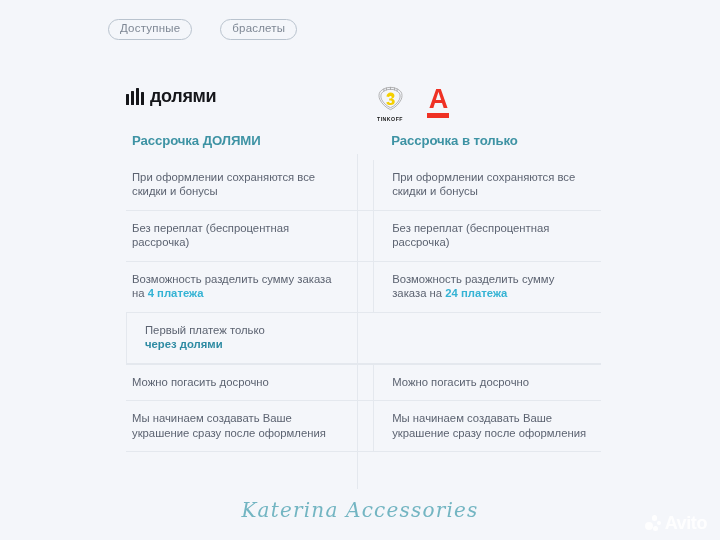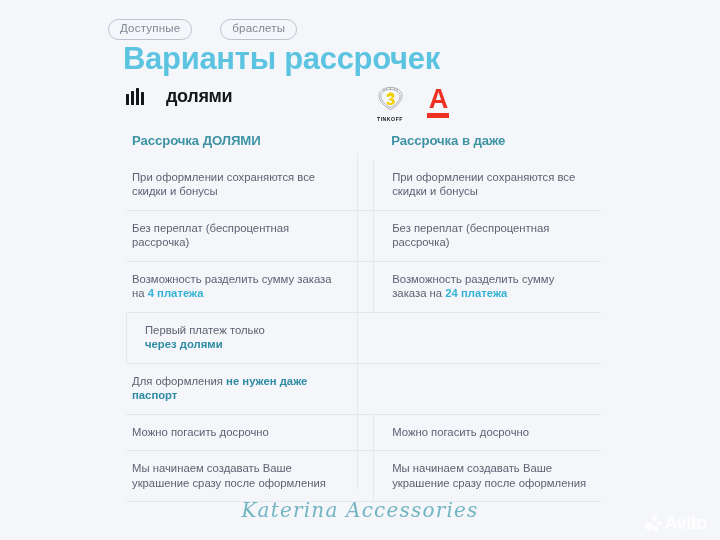--- a/index.html
+++ b/index.html
@@ -60,21 +60,21 @@
     top: 86px;
     width: 340px;
     height: 34px;
   }
   .dolyami-logo {
     position: absolute;
     left: 0;
     top: 2px;
     display: flex;
     align-items: flex-end;
-    gap: 22px;
+    gap: 6px;
   }
   .dolyami-bars {
     display: flex;
     align-items: flex-end;
     gap: 2.5px;
     height: 17px;
   }
   .dolyami-bars i {
     display: block;
     width: 2.6px;
@@ -233,21 +233,20 @@
 </head>
 <body>
 
 <div class="page">
 
   <div class="tags">
     <div class="tag">Доступные</div>
     <div class="tag">браслеты</div>
   </div>
 
-  <div class="title">Варианты рассрочек</div>
 
   <div class="logos">
 
     <div class="dolyami-logo">
       <span class="dolyami-bars">
         <i></i>
           <i></i>
           <i></i>
           <i></i>
       </span>
@@ -274,21 +273,21 @@
     </div>
 
   </div>
 
   <div class="vdiv"></div>
 
   <div class="table">
 
     <div class="trow head">
       <div class="tcell">Рассрочка ДОЛЯМИ</div>
-      <div class="tcell right">Рассрочка в даже</div>
+      <div class="tcell right">Рассрочка в только</div>
     </div>
 
     <div class="trow">
       <div class="tcell"><span>При оформлении сохраняются все скидки и бонусы</span><span class="hl"></span></div>
       <div class="tcell right"><span>При оформлении сохраняются все скидки и бонусы</span><span class="hl"></span></div>
     </div>
 
     <div class="trow">
       <div class="tcell"><span>Без переплат (беспроцентная рассрочка)</span><span class="hl"></span></div>
       <div class="tcell right"><span>Без переплат (беспроцентная рассрочка)</span><span class="hl"></span></div>
@@ -297,21 +296,20 @@
     <div class="trow">
       <div class="tcell"><span>Возможность разделить сумму заказа на </span><span class="hl">4 платежа</span></div>
       <div class="tcell right"><span>Возможность разделить сумму заказа на </span><span class="hl">24 платежа</span></div>
     </div>
 
     <div class="trow">
       <div class="tcell right"><span>Первый платеж только </span><br><span class="hl-dark">через долями</span></div>
     </div>
 
     <div class="trow">
-      <div class="tcell"><span>Для оформления </span><span class="hl-dark">не нужен даже паспорт</span></div>
     </div>
 
     <div class="trow">
       <div class="tcell"><span>Можно погасить досрочно</span><span class="hl"></span></div>
       <div class="tcell right"><span>Можно погасить досрочно</span><span class="hl"></span></div>
     </div>
 
     <div class="trow">
       <div class="tcell"><span>Мы начинаем создавать Ваше украшение сразу после оформления</span><span class="hl"></span></div>
       <div class="tcell right"><span>Мы начинаем создавать Ваше украшение сразу после оформления</span><span class="hl"></span></div>

